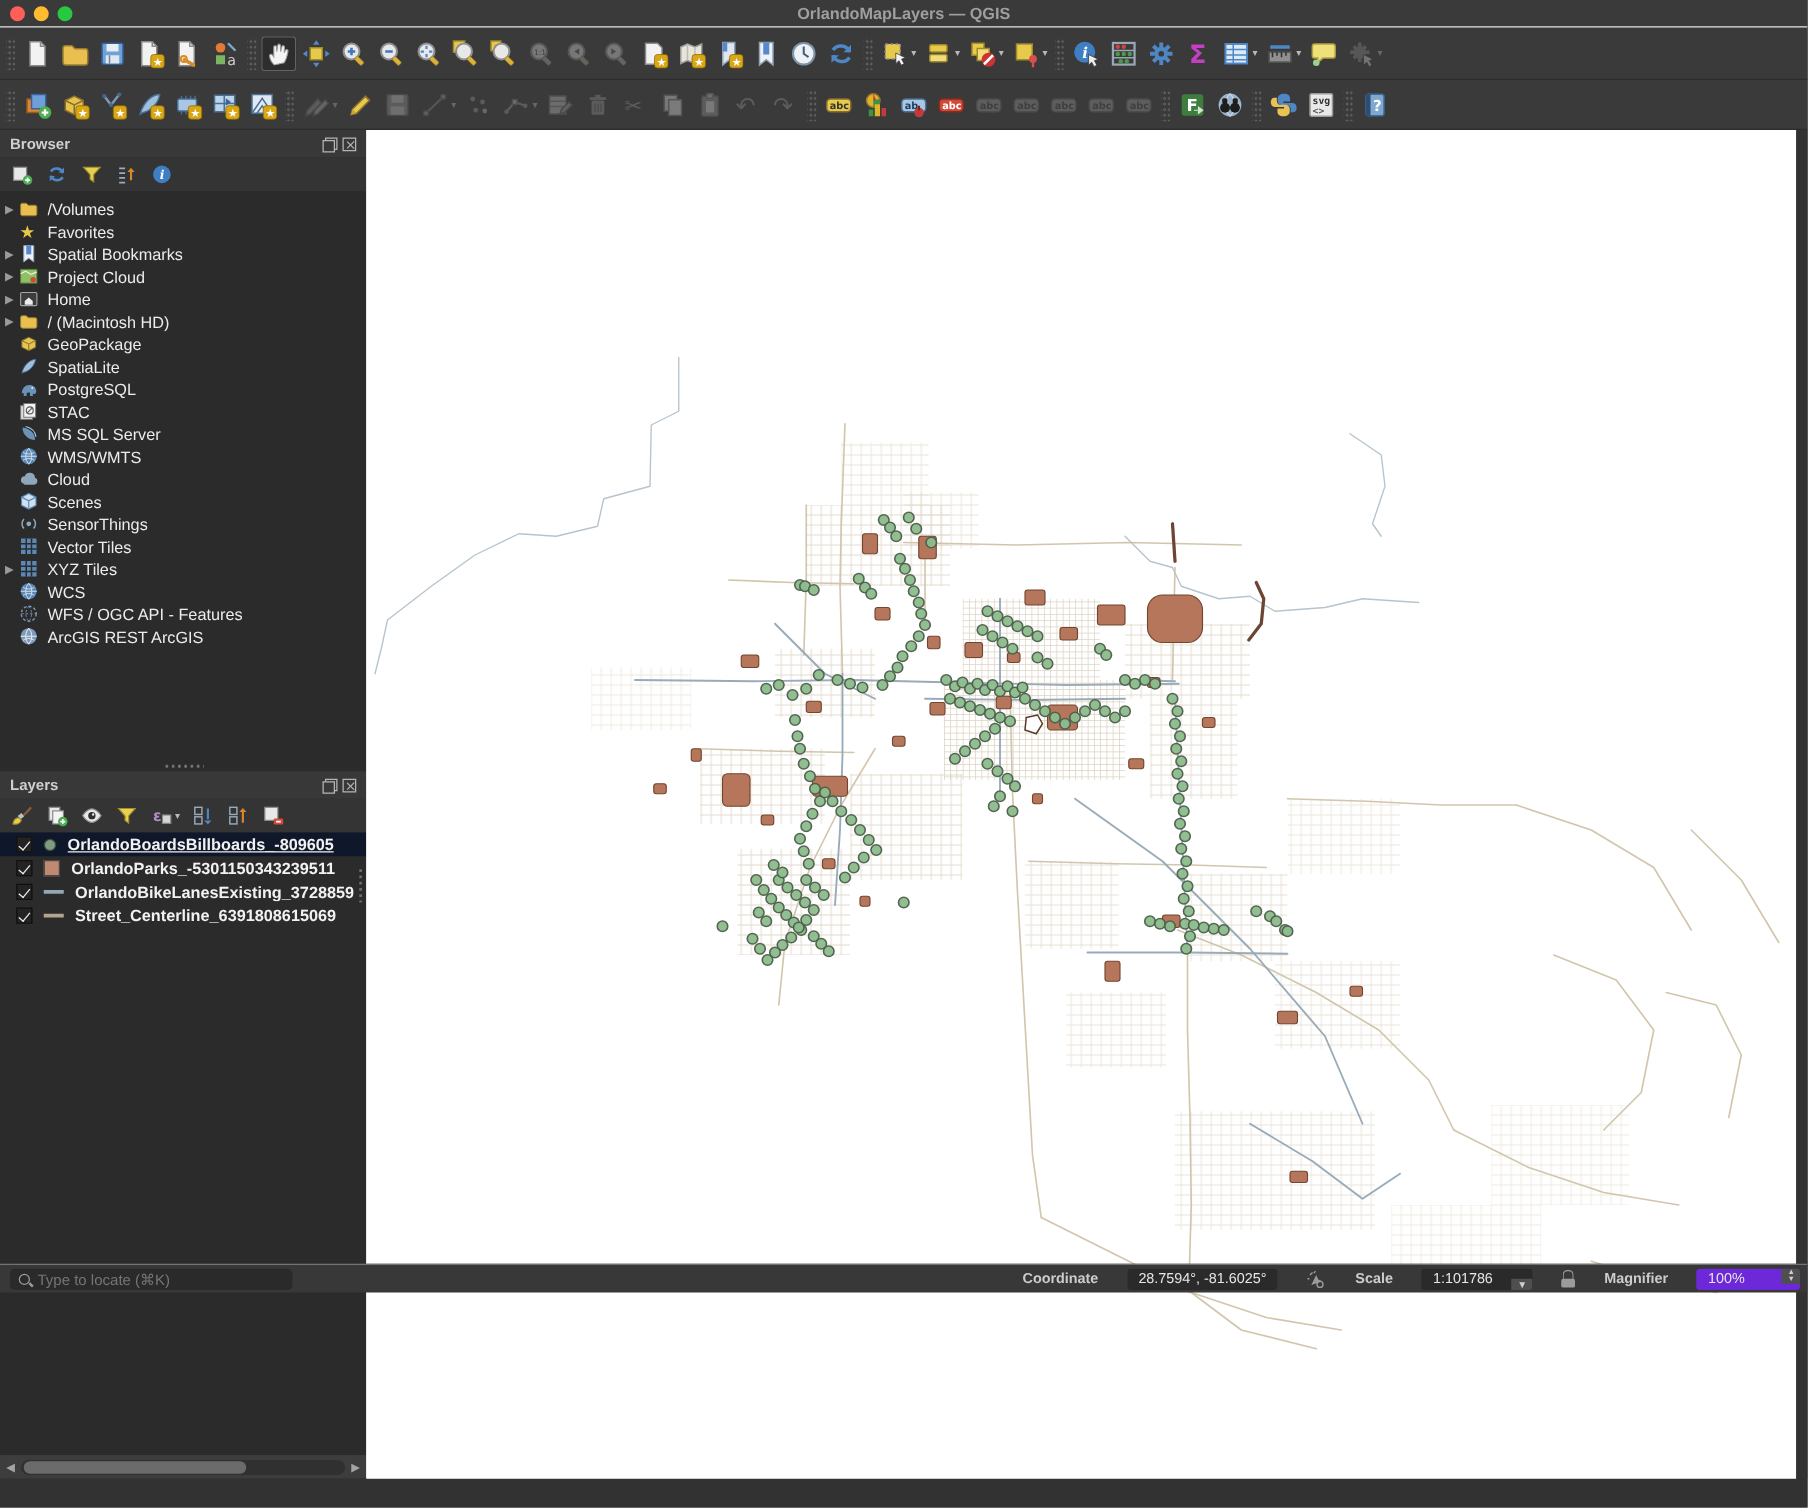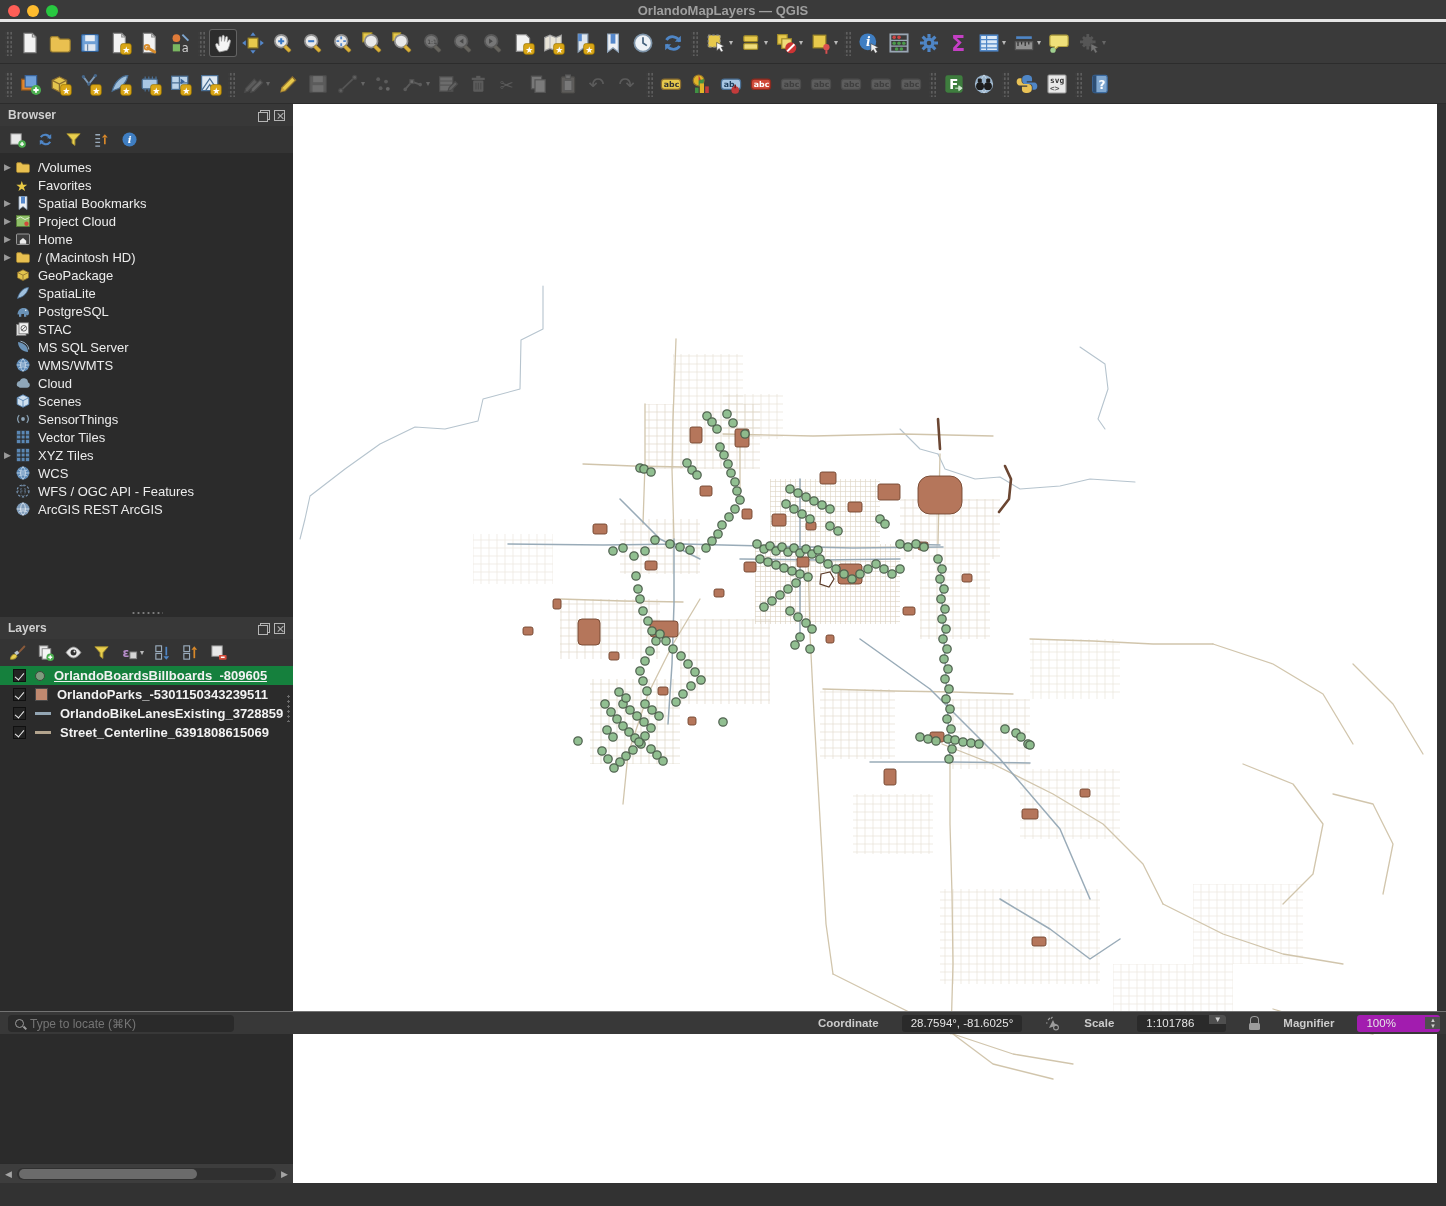--- a/index.html
+++ b/index.html
@@ -1,19 +1,19 @@
 <!DOCTYPE html>
 <html><head>
 <meta charset="utf-8">
 <style>
   *{box-sizing:border-box;margin:0;padding:0}
   html,body{width:1446px;height:1206px;overflow:hidden;background:#323232;
     font-family:"Liberation Sans",sans-serif;-webkit-font-smoothing:antialiased}
   
-  .titlebar{height:22px;background:#3a3a3a;position:relative;border-bottom:3px solid #e5e5e5}
+  .titlebar{height:22px;background:#3a3a3a;position:relative;border-bottom:1px solid #e5e5e5}
   .tl{position:absolute;top:5px;width:12px;height:12px;border-radius:50%}
   .tl.red{left:8px;background:#ff5f57}.tl.yel{left:27px;background:#febc2e}.tl.grn{left:46px;background:#28c840}
   .title{text-align:center;line-height:21px;font-size:13px;font-weight:bold;color:#9f9f9f}
   
   .toolbar{display:flex;align-items:center;background:#3a3a3a;border-bottom:1px solid #2c2c2c;padding:0 2px;overflow:hidden}
   #tb1{height:42px}#tb2{height:40px}
   .grip{width:7px;height:26px;margin:0 3px;flex:none;
     background-image:radial-gradient(circle,#5e5e5e 1px,transparent 1.3px);background-size:3.5px 4.5px;background-position:1px 1px}
   .tbtn{display:flex;align-items:center;padding:2px;border-radius:3px;margin:0 1px;flex:none;cursor:default}
   .tbtn.active{background:#2d2d2d;box-shadow:inset 0 0 0 1px #636363}
@@ -66,24 +66,24 @@
   .htrack{flex:1;height:12px;background:#303030;border-radius:6px;margin:0 2px;position:relative}
   .hthumb{position:absolute;left:2px;top:1px;width:178px;height:10px;background:#6b6b6b;border-radius:5px}
   
   .statusbar{height:23px;background:#383838;border-top:1px solid #737373;position:relative;color:#cfcfcf;font-size:11.5px}
   .locate{position:absolute;left:8px;top:3px;width:226px;height:17px;background:#2a2a2a;border-radius:4px;display:flex;align-items:center;padding:0 7px;gap:6px}
   .locate input{background:transparent;border:none;outline:none;color:#b5b5b5;font-size:12px;width:100%;font-family:"Liberation Sans",sans-serif}
   .srch{width:9px;height:9px;border:1.6px solid #9c9c9c;border-radius:50%;position:relative;flex:none}
   .srch::after{content:"";position:absolute;left:7px;top:7px;width:4px;height:1.6px;background:#9c9c9c;transform:rotate(45deg)}
   .sb-right{position:absolute;left:818px;top:0;height:100%;display:flex;align-items:center;gap:23px;white-space:nowrap;font-weight:600;color:#cccccc}
   .sb-field{background:#2a2a2a;border-radius:3px;height:17px;line-height:17px;padding:0 9px;color:#e6e6e6;font-weight:normal}
-  .sb-combo{display:flex;align-items:flex-start;background:#2a2a2a;border-radius:3px;height:17px;overflow:hidden}
+  .sb-combo{display:flex;align-items:flex-end;background:#2a2a2a;border-radius:3px;height:17px;overflow:hidden}
   .sb-combo .val{line-height:17px;padding:0 9px;color:#e6e6e6;font-weight:normal;min-width:72px}
   .carrow{width:17px;background:#4f4f4f;color:#cfcfcf;font-size:8px;display:flex;align-items:center;justify-content:center}
-  .spin{display:flex;align-items:center;background:#a21caf;border-radius:3px;height:17px;overflow:hidden}
+  .spin{display:flex;align-items:flex-start;background:#6d28d9;border-radius:3px;height:17px;overflow:hidden}
   .spin .val{line-height:17px;padding:0 9px;color:#e6e6e6;font-weight:normal;min-width:68px}
   .sparrows{width:15px;background:#4f4f4f;display:flex;flex-direction:column;align-items:center;justify-content:center;color:#cfcfcf;font-size:6px;line-height:6px}
   .lockic{width:11px;height:14px;position:relative;flex:none}
   .lockic::before{content:"";position:absolute;left:1px;top:0;width:7px;height:8px;border:1.6px solid #9c9c9c;border-radius:4px 4px 0 0;border-bottom:none}
   .lockic::after{content:"";position:absolute;left:0;bottom:0;width:11px;height:7px;background:#9c9c9c;border-radius:1.5px}
 </style>
 </head>
 <body>
 
 <div class="window">
@@ -1083,21 +1083,21 @@
             <span>
               <svg viewBox="0 0 20 20">
                 <rect x="3" y="3" width="11" height="11" fill="#e8e8e8" stroke="#8a8a8a"></rect>
                 <rect x="10.5" y="12.5" width="8" height="5" rx="1" fill="#d04a3a"></rect>
                 <path d="M12.5 15h4" stroke="#fff" stroke-width="1.5"></path>
               </svg>
             </span>
           </span>
         </div>
       <div id="layers-list">
-          <div class="lrow sel" style="background: #15803d;">
+          <div class="lrow sel" style="background: #0f172a;">
             <span class="lchk"></span>
             <span class="lsym point" style="background: rgb(126, 156, 126);"></span>
             <span class="lname">OrlandoBoardsBillboards_-809605</span>
           </div>
           <div class="lrow">
             <span class="lchk"></span>
             <span class="lsym fill" style="background: rgb(192, 137, 112);"></span>
             <span class="lname">OrlandoParks_-5301150343239511</span>
           </div>
           <div class="lrow">

